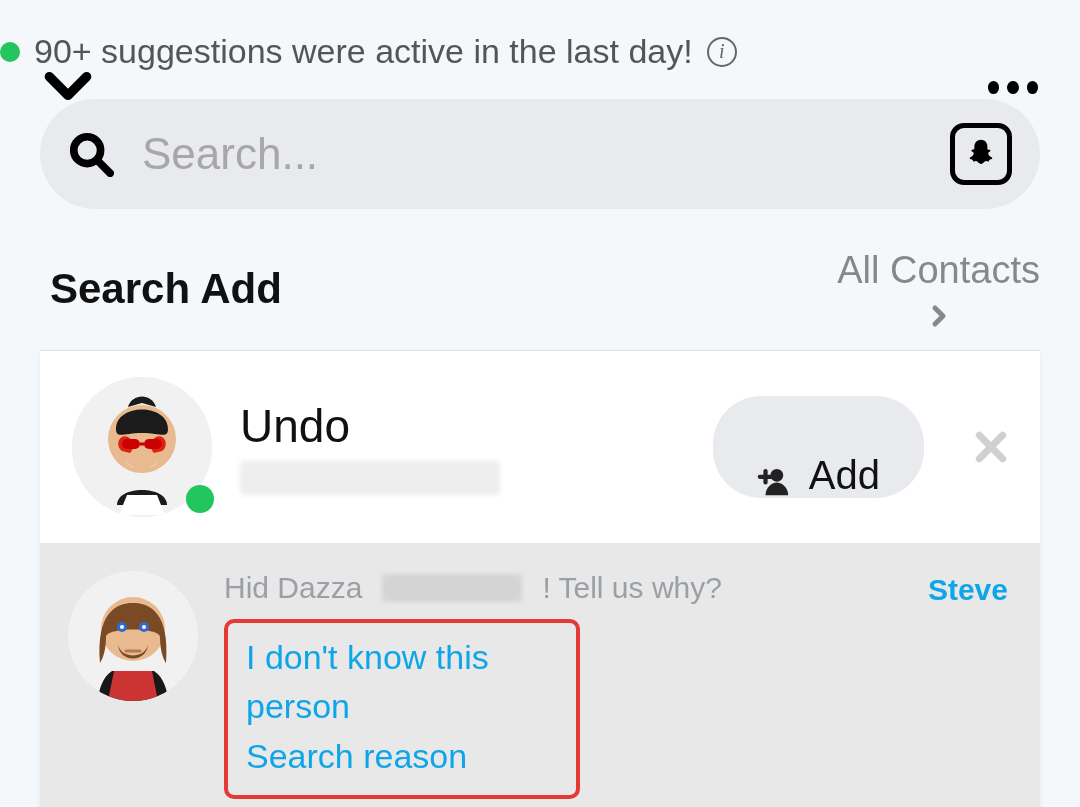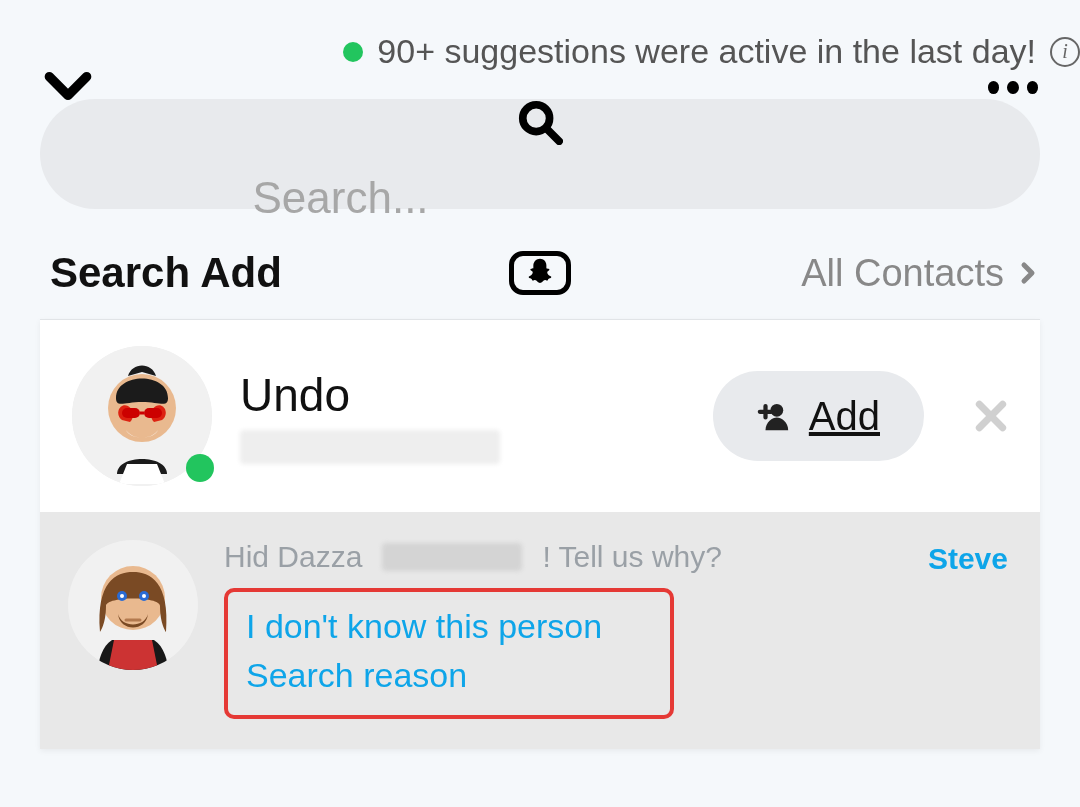--- a/index.html
+++ b/index.html
@@ -34,42 +34,41 @@
   }
 
   .title {
     text-align: center;
     font-size: 60px;
     font-weight: 700;
   }
   .subline {
     text-align: center;
     margin-top: 6px;
-    display: flex; align-items: center; justify-content: flex-end;
+    display: flex; align-items: center; justify-content: flex-start;
     gap: 14px;
   }
   .green-dot { width: 20px; height: 20px; border-radius: 50%; background:#22c55e; }
   .sub-text { font-size: 34px; color:#555; }
   .info-circle {
     width: 30px; height: 30px; border: 2px solid #666; border-radius: 50%;
     display: flex; align-items:center; justify-content:center;
     font-family: Georgia, serif; font-style: italic; font-size: 20px; color:#666;
     cursor: pointer;
   }
 
   
   .search-wrap { padding: 28px 40px 0 40px; }
   .search-bar {
     background:#e8eaed;
     border-radius: 58px;
     height: 110px;
     display:flex; align-items:center;
     padding: 0 28px;
     gap: 28px;
-    flex-direction: column;
   }
   .search-icon {
     width: 46px; height: 46px;
     flex-shrink: 0;
   }
   .search-input {
     flex: 1;
     border: none; background: transparent; outline: none;
     font-size: 44px; color:#555;
   }
@@ -83,20 +82,21 @@
 
   
   .section-row {
     display:flex; justify-content:space-between; align-items:center;
     padding: 40px 40px 22px 50px;
   }
   .section-title { font-size: 42px; font-weight: 600; }
   .section-link {
     font-size: 38px; color:#888; display:flex; align-items:center; gap:12px;
     cursor:pointer;
+    flex-direction:column;
   }
 
   
   .panel {
     margin: 0 40px 0 40px;
     border-top: 1px solid rgba(0,0,0,0.08);
     box-shadow: 0 2px 6px rgba(0,0,0,0.06);
   }
 
   
@@ -111,24 +111,24 @@
   .presence {
     position:absolute; bottom:4px; right:-2px;
     width:28px; height:28px; border-radius:50%; background:#22c55e;
   }
   .friend-info { flex:1; display:flex; flex-direction:column; gap:8px; }
   .friend-name { font-size:46px; font-weight:500; }
   .redacted { width:260px; height:34px; background:#eee; border-radius:4px; filter: blur(2px); }
 
   .add-btn {
     background:#e8eaed; border-radius:48px;
-    height:90px; padding:0 44px;
-    display:flex; align-items:center; gap:18px;
+    height:102px; padding:0 44px;
+    display:flex; align-items:flex-end; gap:18px;
     cursor:pointer;
-    font-size:40px; font-weight:500;text-decoration:underline;
+    font-size:40px; font-weight:500;
   }
   .close-x {
     width:34px; height:34px; position:relative; cursor:pointer;
     margin-left: 22px;
   }
   .close-x::before, .close-x::after {
     content:""; position:absolute; left:50%; top:50%;
     width:40px; height:7px; background:#d0d0d0; border-radius:4px;
     transform-origin:center;
   }
@@ -155,21 +155,21 @@
   .undo-link {
     position:absolute; right:0; top:2px;
     font-size:30px; font-weight:700; color:#0ea5e9; cursor:pointer;
   }
 
   .reason-box {
     margin-top: 14px;
     border: 4px solid #e53935;
     border-radius: 10px;
     padding: 10px 18px 14px 18px;
-    width: 450px;
+    width: 356px;
   }
   .reason {
     font-size:34px; font-weight:500; color:#0ea5e9;
     cursor:pointer; line-height:1.45;
   }
 </style>
 </head>
 <body>
 
 <div class="header">

